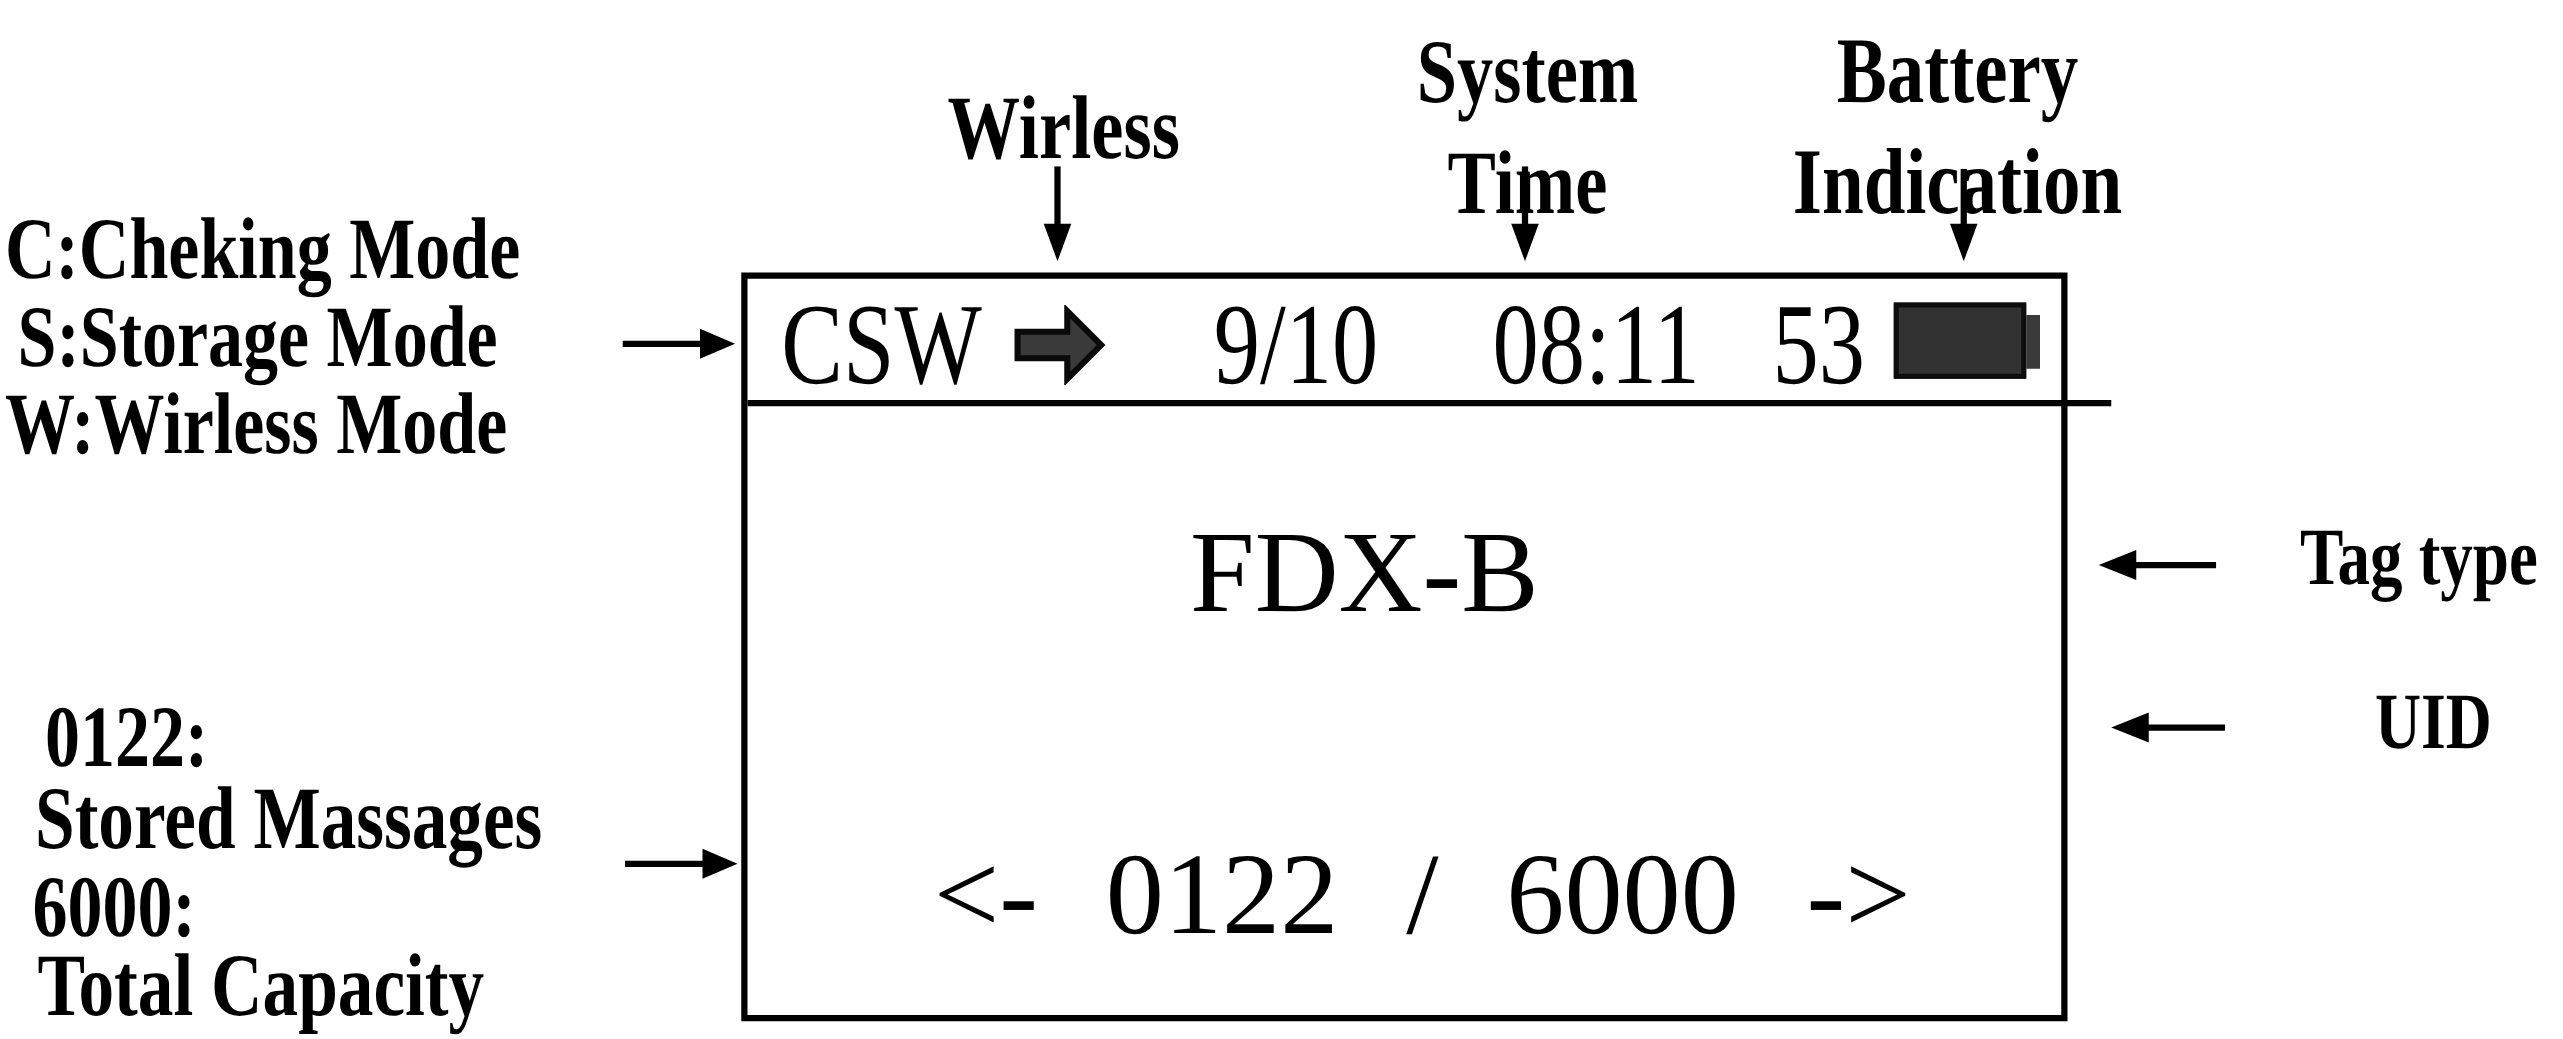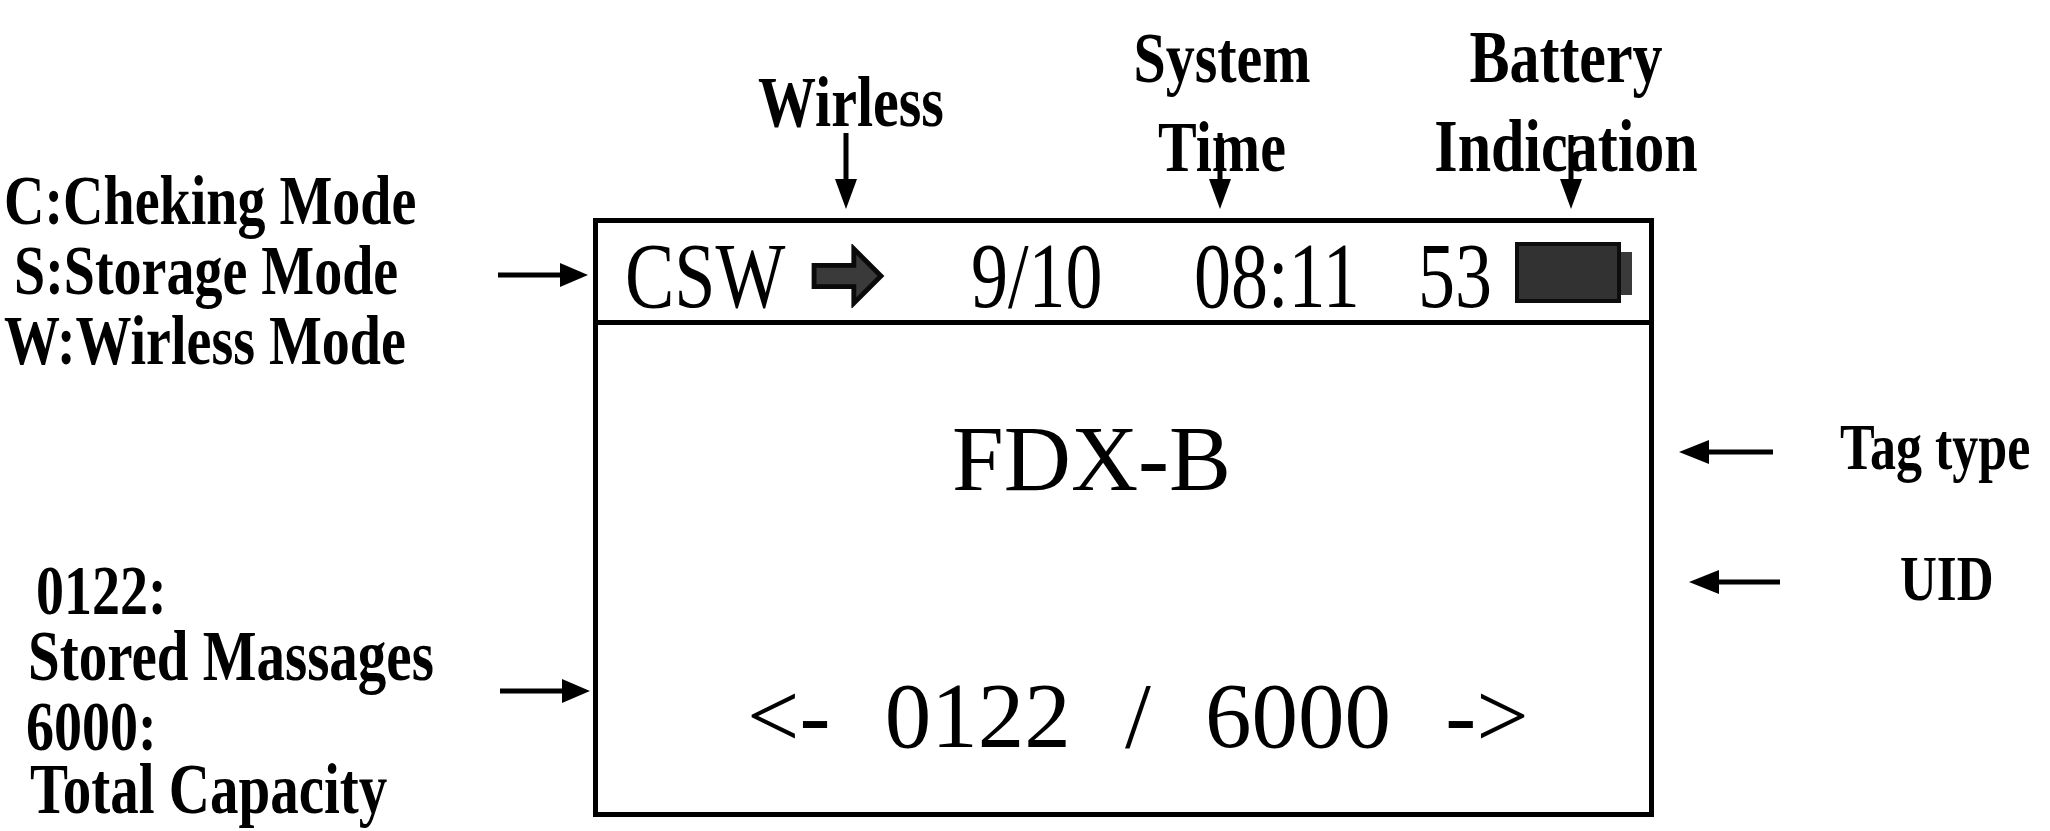--- a/index.html
+++ b/index.html
@@ -14,20 +14,21 @@
     line-height:1;transform:scaleY(1.25);transform-origin:0 0;
   }
   .ann.center{text-align:center;}
   .lcd{
     position:absolute;left:593px;top:218px;width:1061px;height:599px;
     border:5px solid #000;background:#fff;box-sizing:border-box;
   }
   .statusbar{
     position:relative;width:100%;height:97px;border-bottom:5px solid #000;
     box-sizing:content-box;
+    padding-left:40px;
   }
   .status-text{
     position:absolute;top:-2px;font-size:74px;line-height:1.2;
     transform:scaleY(1.25);transform-origin:0 0;white-space:nowrap;
   }
   .mainarea{position:relative;width:100%;height:487px;padding-left:41px;}
   .disp-text{position:absolute;font-size:93px;line-height:1.2;white-space:pre;}
   .batt-body{
     position:absolute;width:106px;height:61px;background:#323232;
     border:4px solid #0d0d0d;box-sizing:border-box;

